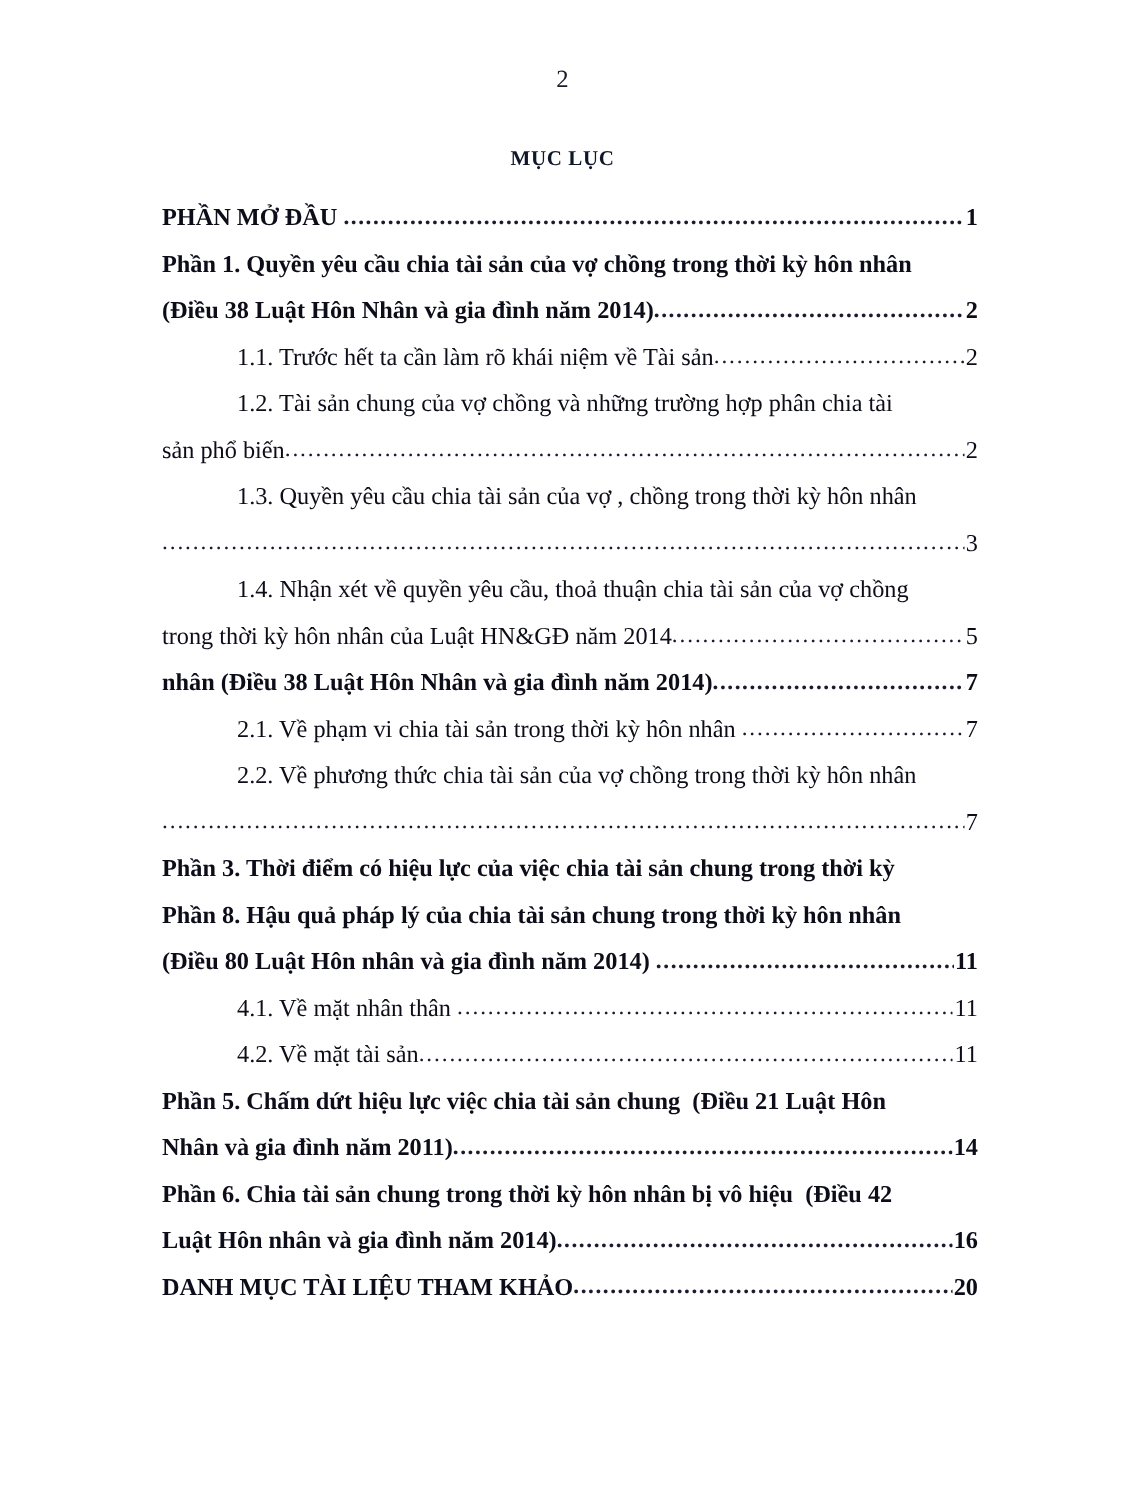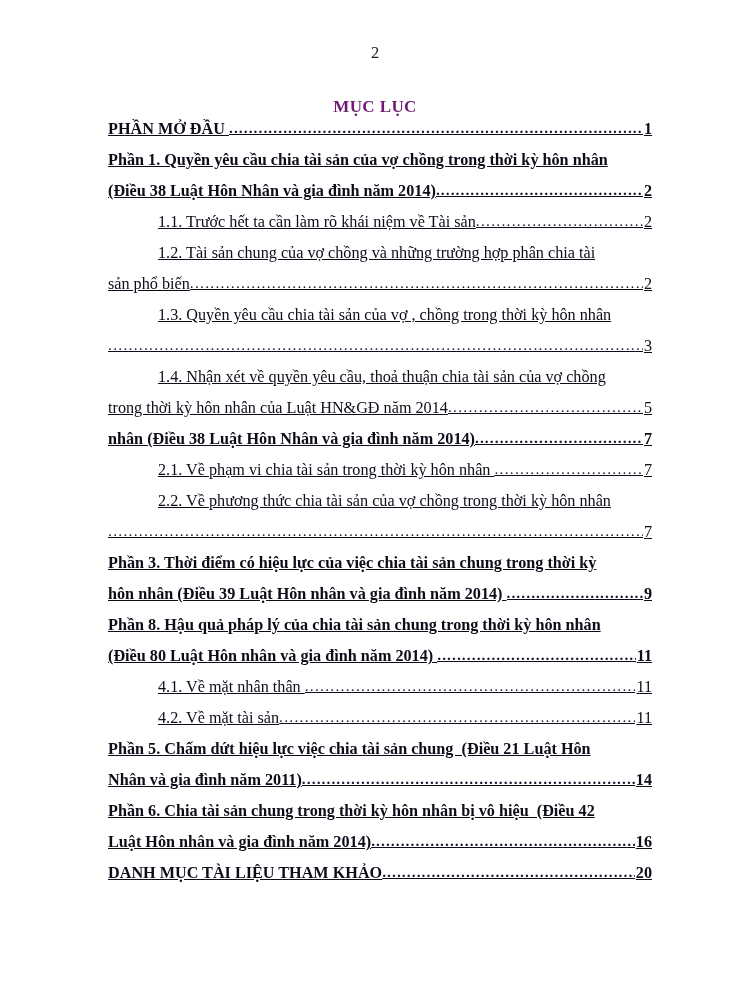--- a/index.html
+++ b/index.html
@@ -36,34 +36,33 @@
     color: #1a1a2e;
   }
 
   
   .toc-title {
     position: absolute;
     top: 96px;
     left: 0;
     width: 750px;
     text-align: center;
-    font-size: 17px;
+    font-size: 14px;
     line-height: 22px;
     font-weight: 700;
     letter-spacing: 0.4px;
-    color: #701a75;
+    color: #0f172a;
   }
 
   
   .toc-list {
     position: absolute;
-    top: 120px;
+    top: 136px;
     left: 108px;
     width: 544px;
-    text-decoration: underline;
   }
 
   .toc-entry {
     position: relative;
     margin: 0;
     padding: 0;
   }
 
   
   .toc-line {
@@ -181,21 +180,20 @@
       </div>
       <div class="toc-entry level-2">
         <div class="toc-line"><span class="indent"></span><span class="toc-text">2.1. Về phạm vi chia tài sản trong thời kỳ hôn nhân </span><span class="leader"></span><span class="pagenum">7</span></div>
       </div>
       <div class="toc-entry level-2">
         <div class="toc-line"><span class="indent"></span><span class="toc-text">2.2. Về phương thức chia tài sản của vợ chồng trong thời kỳ hôn nhân</span></div>
         <div class="toc-line dots-only"><span class="toc-text"></span><span class="leader"></span><span class="pagenum">7</span></div>
       </div>
       <div class="toc-entry level-1">
         <div class="toc-line"><span class="toc-text">Phần 3. Thời điểm có hiệu lực của việc chia tài sản chung trong thời kỳ</span></div>
-        <div class="toc-line"><span class="toc-text">hôn nhân (Điều 39 Luật Hôn nhân và gia đình năm 2014) </span><span class="leader"></span><span class="pagenum">9</span></div>
       </div>
       <div class="toc-entry level-1">
         <div class="toc-line"><span class="toc-text">Phần 8. Hậu quả pháp lý của chia tài sản chung trong thời kỳ hôn nhân</span></div>
         <div class="toc-line"><span class="toc-text">(Điều 80 Luật Hôn nhân và gia đình năm 2014) </span><span class="leader"></span><span class="pagenum">11</span></div>
       </div>
       <div class="toc-entry level-2">
         <div class="toc-line"><span class="indent"></span><span class="toc-text">4.1. Về mặt nhân thân </span><span class="leader"></span><span class="pagenum">11</span></div>
       </div>
       <div class="toc-entry level-2">
         <div class="toc-line"><span class="indent"></span><span class="toc-text">4.2. Về mặt tài sản</span><span class="leader"></span><span class="pagenum">11</span></div>

